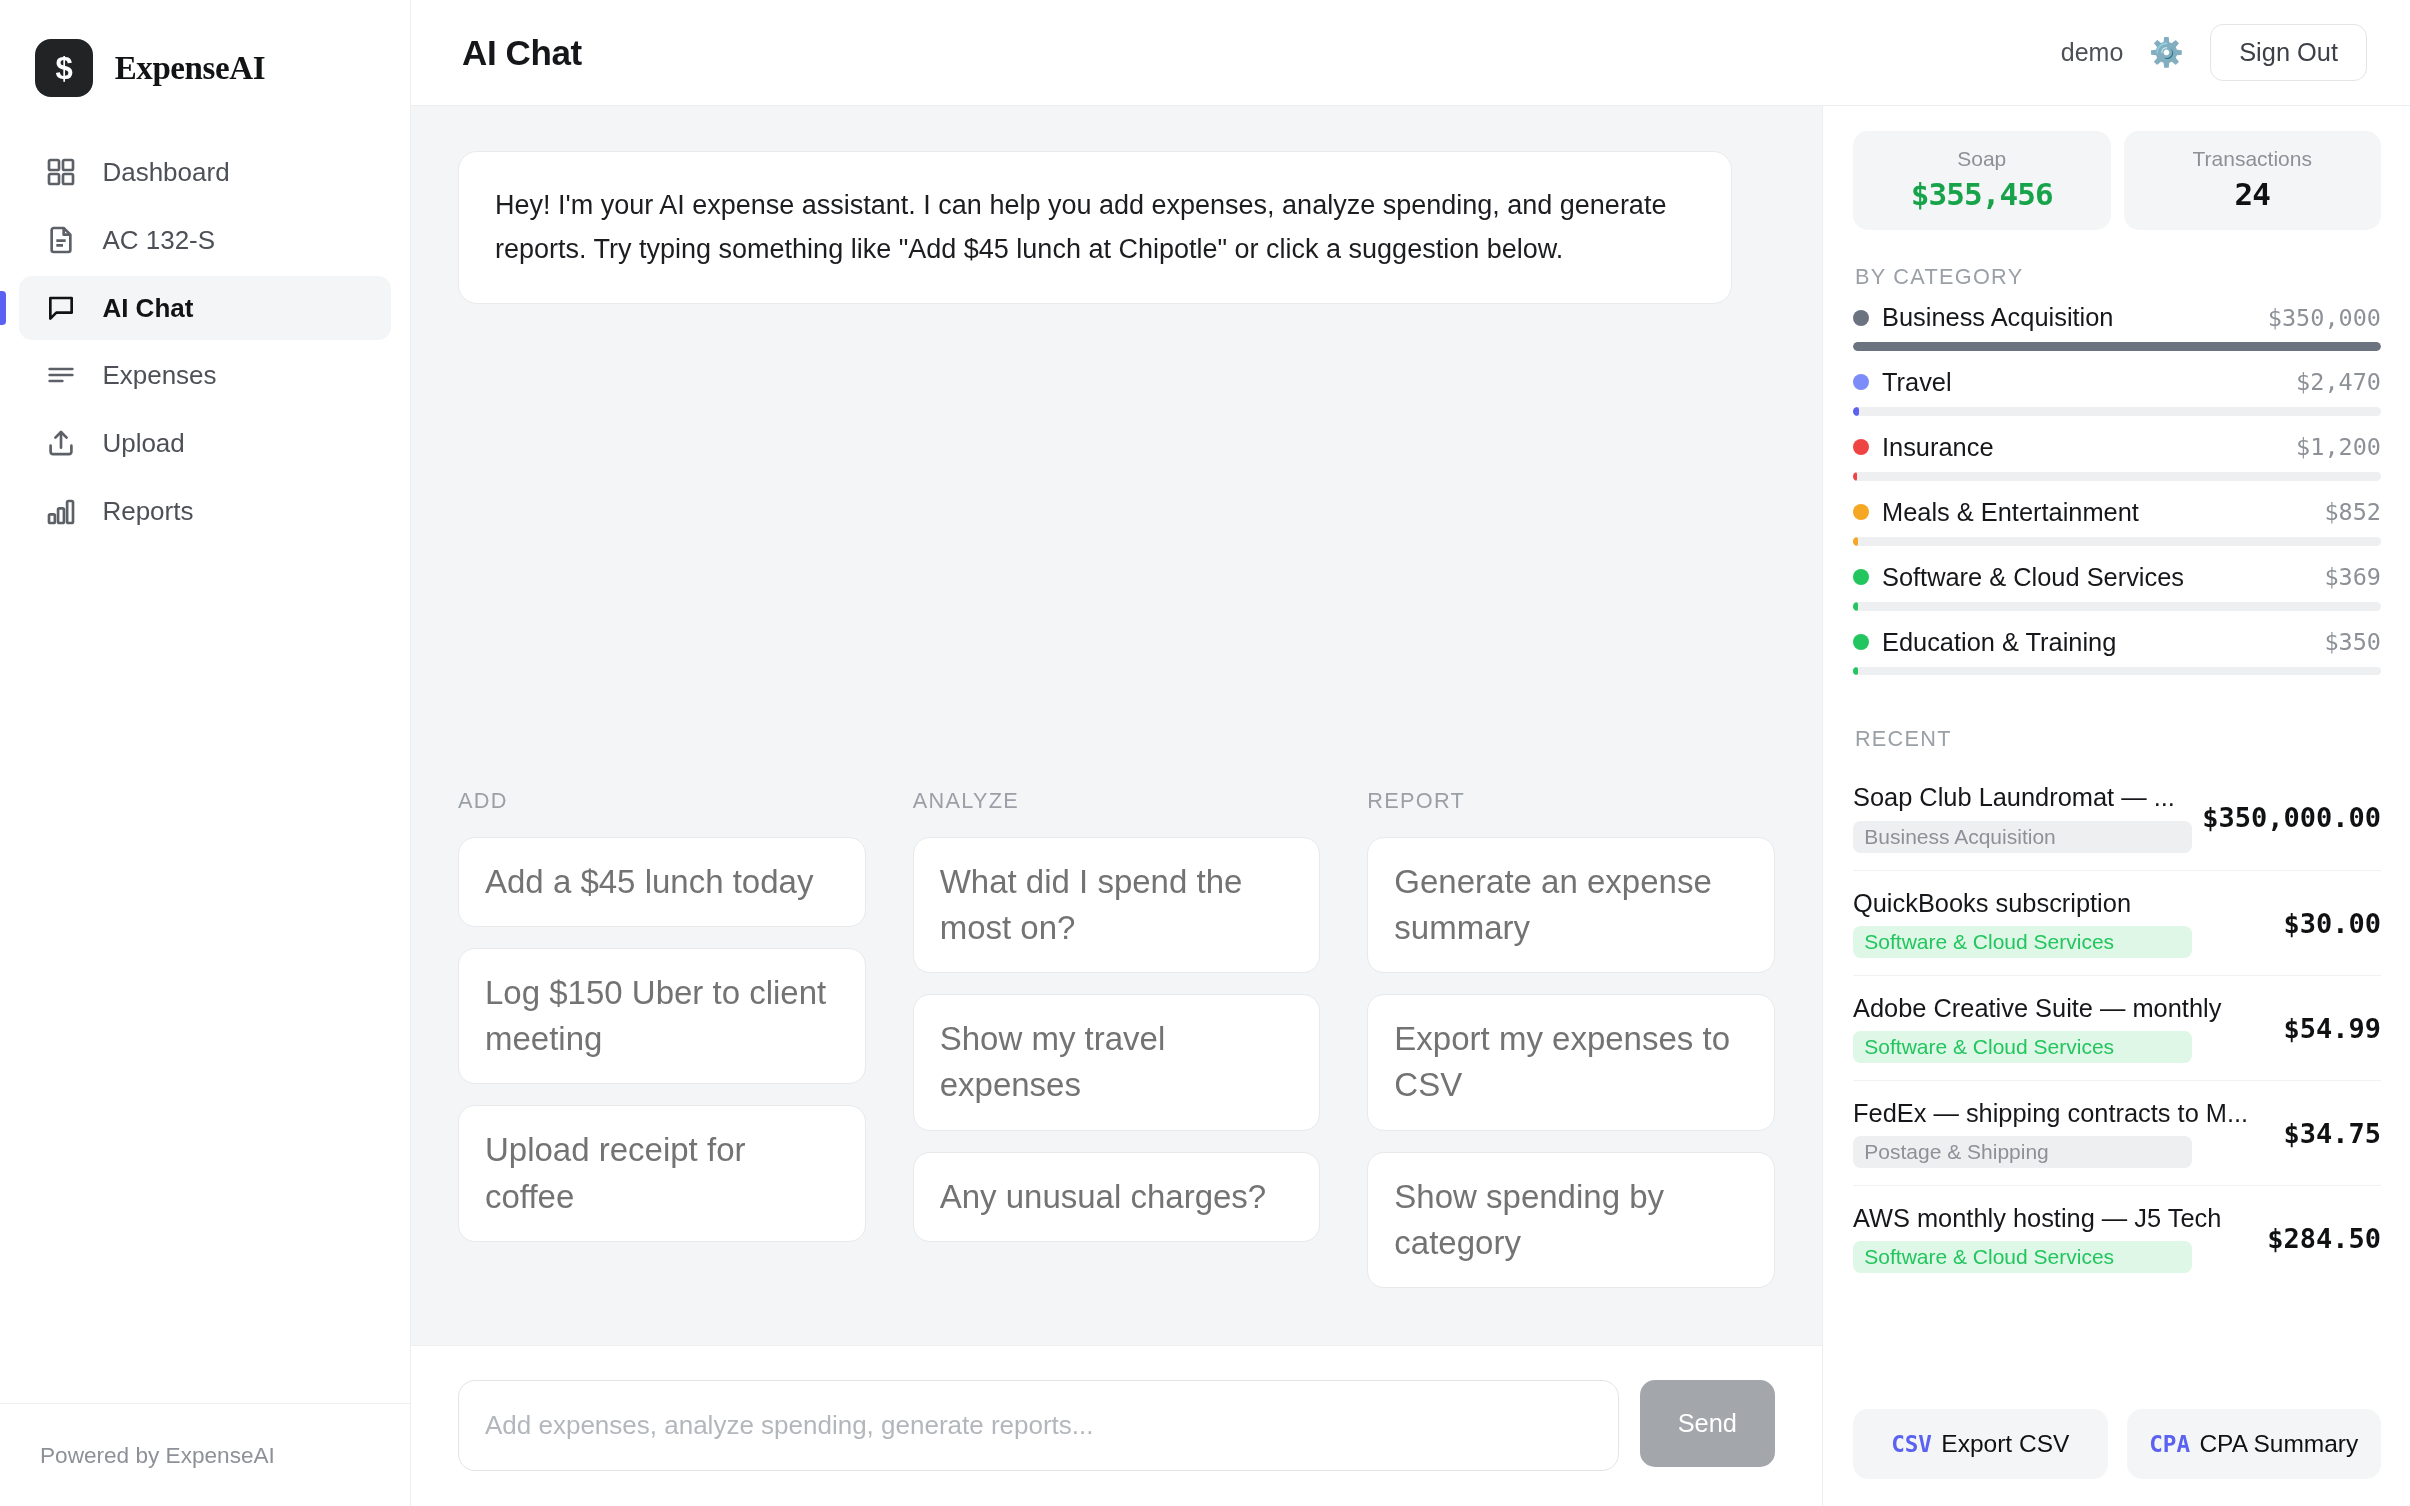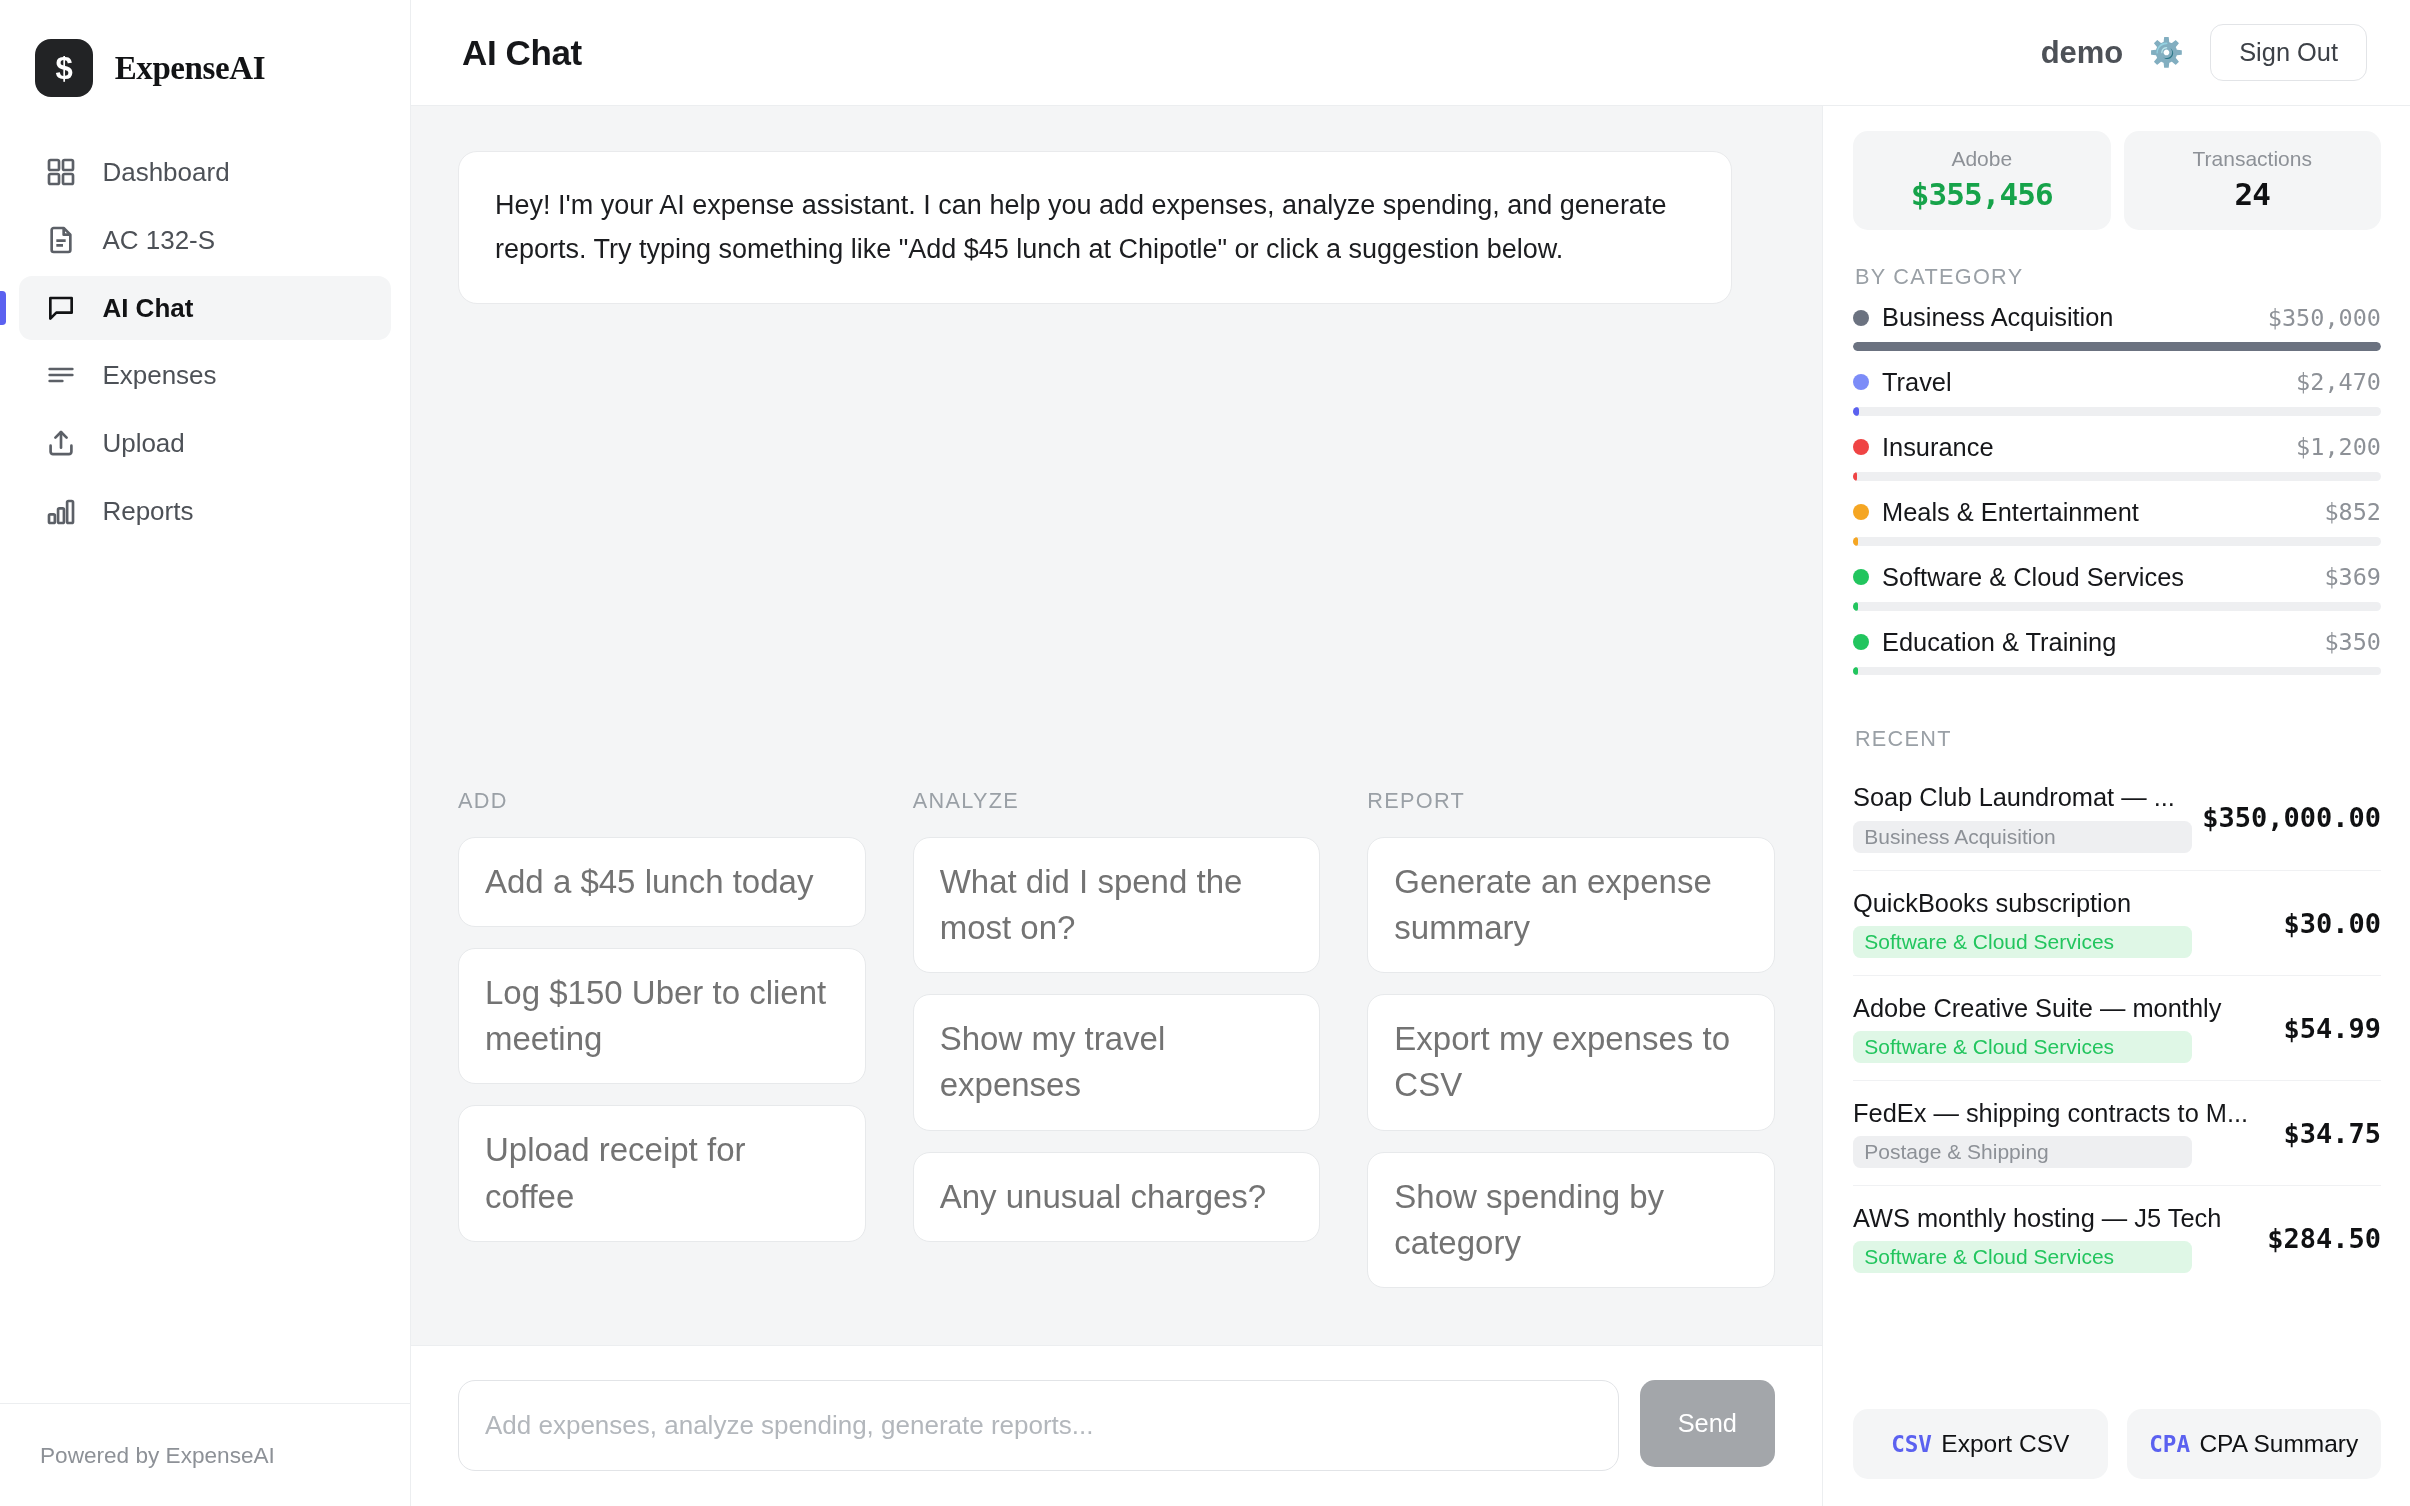--- a/index.html
+++ b/index.html
@@ -52,21 +52,21 @@
 
   
   .center { flex: 1; display: flex; flex-direction: column; min-width: 0; height: 1507px; }
   .topbar {
     height: 106px; flex: 0 0 106px; background: #ffffff;
     border-bottom: 1.9px solid #eceef0;
     display: flex; align-items: center; padding: 0 44px 0 51px;
   }
   .page-title { font-size: 35px; font-weight: bold; color: #16171a; letter-spacing: -0.4px; }
   .topbar-right { margin-left: auto; display: flex; align-items: center; gap: 26px; }
-  .user-name { font-size: 31px; color: #4d5157; font-weight: bold; }
+  .user-name { font-size: 25px; color: #4d5157; }
   .gear-icon { font-size: 28px; line-height: 1; cursor: pointer; }
   .signout-btn {
     border: 1.9px solid #e2e4e7; border-radius: 13px;
     padding: 13px 28px; font-size: 25.4px; color: #3d4147;
     background: #fff; cursor: pointer; font-family: inherit;
   }
 
   .chat-area {
     flex: 1; display: flex; min-width: 0; min-height: 0;
   }
@@ -300,21 +300,21 @@
         <div class="composer">
           <input class="composer-input" type="text" placeholder="Add expenses, analyze spending, generate reports..." style="">
           <button class="send-btn">Send</button>
         </div>
       </div>
 
       <aside class="right">
 
         <div class="stats">
           <div class="stat">
-            <div class="stat-label">Adobe</div>
+            <div class="stat-label">Soap</div>
             <div class="stat-value green">$355,456</div>
           </div>
           <div class="stat">
             <div class="stat-label">Transactions</div>
             <div class="stat-value dark">24</div>
           </div>
         </div>
 
         <div class="section-head">BY CATEGORY</div>
         <div id="cat-list">

